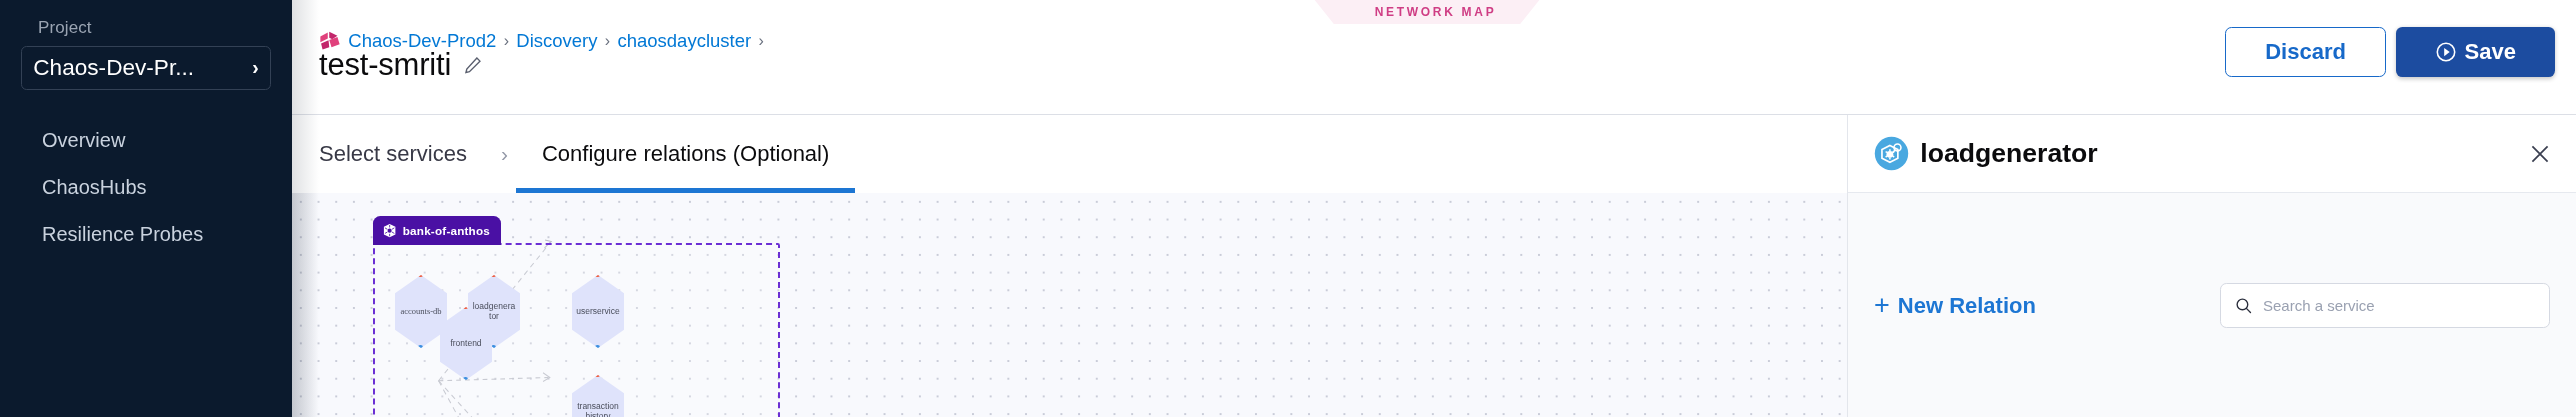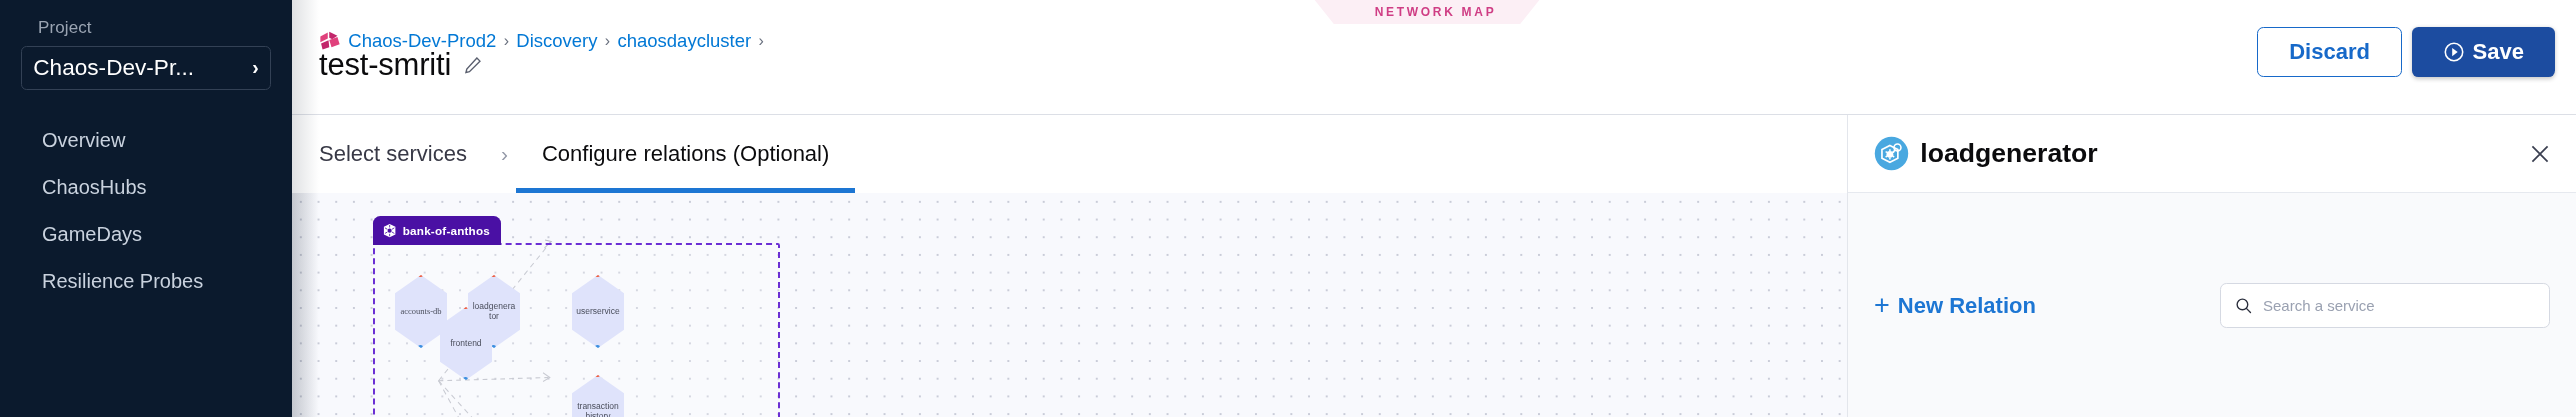--- a/index.html
+++ b/index.html
@@ -73,21 +73,21 @@
     position:absolute; left:27px; top:47px; display:flex; align-items:center; gap:11.3px;
   }
   .page-title { font-size:31px; color:#0b0b0d; font-weight:400; letter-spacing:-0.2px;}
   .edit-icon { width:21px; height:21px; cursor:pointer; }
 
   .hdr-actions {
     position:absolute; right:21px; top:27px; display:flex; align-items:center; gap:9.7px;
   }
   .btn {
     height: 50px; border-radius:6.4px; display:flex; align-items:center; justify-content:center;
-    font-size:22px; font-weight:700; cursor:pointer; padding:0 31px; white-space:nowrap;
+    font-size:22px; font-weight:700; cursor:pointer; padding:0 39px; white-space:nowrap;
   }
   .btn-discard { background:#fff; color:#1769c9; border:1.2px solid #1769c9; }
   .btn-save {
     background:#1c4ca0; color:#fff; border:none; gap:8px;
     box-shadow: 0 1.6px 4px rgba(0,0,0,.22);
   }
   .save-icon { width:22px; height:22px; display:block; }
 
   
   .netmap-badge {
@@ -200,23 +200,20 @@
     <div class="sb-project-select">
       <div class="sb-project-name">Chaos-Dev-Pr...</div>
       <div class="sb-chevron">›</div>
     </div>
     <nav class="sb-nav">
       <div class="sb-item">
           <span>Overview</span>
         </div>
       <div class="sb-item">
           <span>ChaosHubs</span>
-        </div>
-      <div class="sb-item">
-          <span>GameDays</span>
         </div>
       <div class="sb-item">
           <span>Resilience Probes</span>
         </div>
     </nav>
   </aside>
 
   <section class="main">
     <div class="main-shadow"></div>
 

